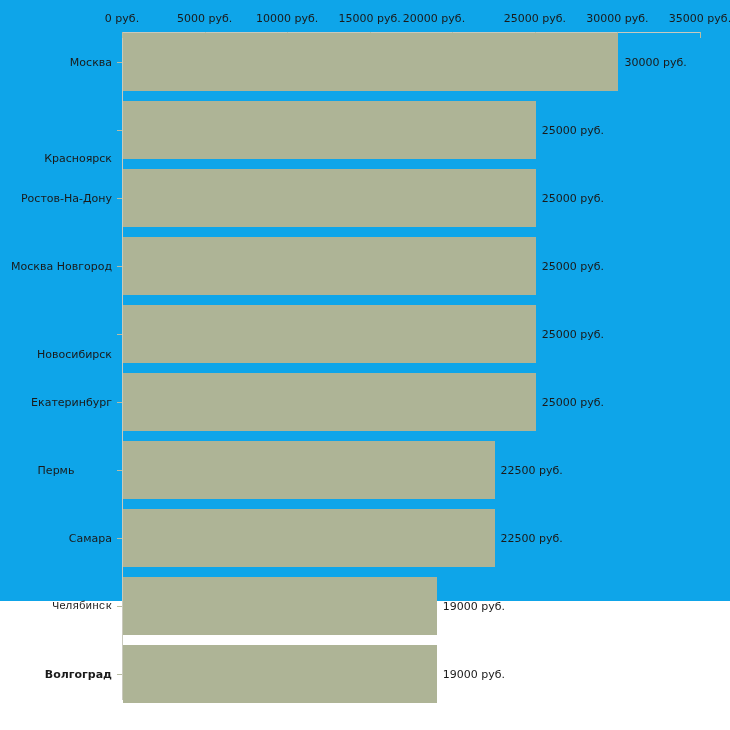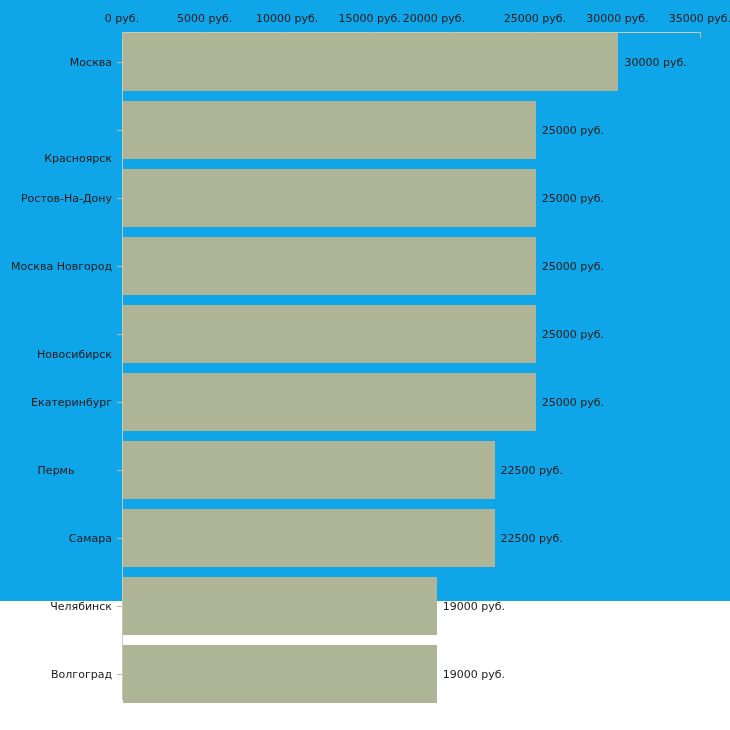--- a/index.html
+++ b/index.html
@@ -136,22 +136,22 @@
     </div>
   <div id="ylabels">
       <div class="cat-label" style="top: 62px;">Москва</div>
       <div class="cat-label" style="top: 130px; margin-top: 28px;">Красноярск</div>
       <div class="cat-label" style="top: 198px;">Ростов-На-Дону</div>
       <div class="cat-label" style="top: 266px;">Москва Новгород</div>
       <div class="cat-label" style="top: 334px; margin-top: 20px;">Новосибирск</div>
       <div class="cat-label" style="top: 402px;">Екатеринбург</div>
       <div class="cat-label" style="top: 470px; text-align: center;">Пермь</div>
       <div class="cat-label" style="top: 538px;">Самара</div>
-      <div class="cat-label" style="top: 606px;">Челябинск</div>
-      <div class="cat-label" style="top: 674px;">Волгоград</div>
+      <div class="cat-label" style="top: 606px; font-family: Liberation Mono, monospace;">Челябинск</div>
+      <div class="cat-label" style="top: 674px; font-weight: bold;">Волгоград</div>
     </div>
 
   <div id="bars">
       <div class="bar" title="Москва 30000 руб." style="top: 33px; height: 58px; width: 495.429px; background: rgb(174, 180, 150);"></div>
       <div class="bar" title="Красноярск 25000 руб." style="top: 101px; height: 58px; width: 412.857px; background: rgb(174, 180, 150);"></div>
       <div class="bar" title="Ростов-На-Дону 25000 руб." style="top: 169px; height: 58px; width: 412.857px; background: rgb(174, 180, 150);"></div>
       <div class="bar" title="Нижний Новгород 25000 руб." style="top: 237px; height: 58px; width: 412.857px; background: rgb(174, 180, 150);"></div>
       <div class="bar" title="Новосибирск 25000 руб." style="top: 305px; height: 58px; width: 412.857px; background: rgb(174, 180, 150);"></div>
       <div class="bar" title="Екатеринбург 25000 руб." style="top: 373px; height: 58px; width: 412.857px; background: rgb(174, 180, 150);"></div>
       <div class="bar" title="Пермь 22500 руб." style="top: 441px; height: 58px; width: 371.571px; background: rgb(174, 180, 150);"></div>

